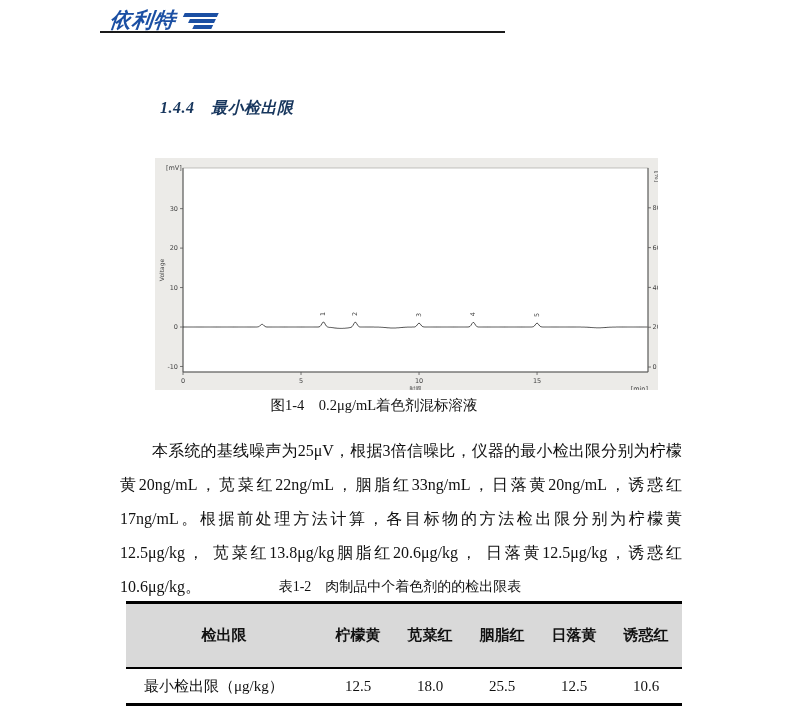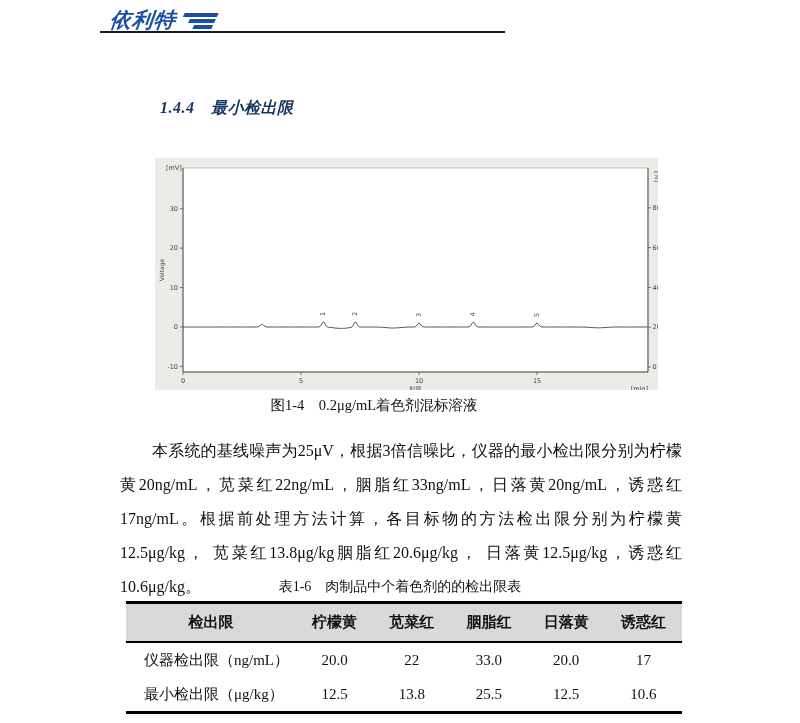--- a/index.html
+++ b/index.html
@@ -32,21 +32,21 @@
   
   .fig-caption{position:absolute;left:0;top:396px;width:748px;text-align:center;font-size:14.5px;color:#111;}
   .body-text{position:absolute;left:120px;top:434px;width:562px;margin:0;font-size:16px;
              line-height:34px;text-align:justify;text-indent:2em;color:#111;}
   .table-caption{position:absolute;left:0;top:578px;width:800px;text-align:center;font-size:14px;color:#111;}
 
   
   .data-table{position:absolute;left:126px;top:601px;width:556px;border-collapse:collapse;
               font-size:15px;border-top:3px solid #000;border-bottom:3px solid #000;}
   .data-table thead tr{background:#d9d9d9;border-bottom:2px solid #000;}
-  .data-table th{font-weight:bold;height:37px;text-align:center;padding:0;}
+  .data-table th{font-weight:bold;height:37px;text-align:center;padding:13px;}
   .data-table th:first-child{width:170px;}
   .data-table td{height:34px;text-align:center;padding:0;}
   .data-table td.row-label{text-align:left;padding-left:18px;}
 </style>
 </head>
 <body>
 
 <div class="page">
 
   <div class="logo">
@@ -107,46 +107,38 @@
         <text x="266.0406091370558" y="159.0715667311412" class="tick" transform="rotate(-90 266.0406091370558 159.0715667311412)" text-anchor="start">3</text>
         <text x="320.3299492385787" y="158.2823984526112" class="tick" transform="rotate(-90 320.3299492385787 158.2823984526112)" text-anchor="start">4</text>
         <text x="384.0609137055838" y="159.0715667311412" class="tick" transform="rotate(-90 384.0609137055838 159.0715667311412)" text-anchor="start">5</text>
       </svg>
   </div>
 
   <div class="fig-caption">图1-4　0.2μg/mL着色剂混标溶液</div>
 
   <p class="body-text">本系统的基线噪声为25μV，根据3倍信噪比，仪器的最小检出限分别为柠檬黄20ng/mL，苋菜红22ng/mL，胭脂红33ng/mL，日落黄20ng/mL，诱惑红17ng/mL。根据前处理方法计算，各目标物的方法检出限分别为柠檬黄12.5μg/kg， 苋菜红13.8μg/kg胭脂红20.6μg/kg， 日落黄12.5μg/kg，诱惑红10.6μg/kg。</p>
 
-  <div class="table-caption">表1-6　肉制品中个着色剂的的检出限表</div>
+  <div class="table-caption">表1-2　肉制品中个着色剂的的检出限表</div>
 
   <table class="data-table">
     <thead>
         <tr>
           <th>检出限</th>
           <th>柠檬黄</th>
           <th>苋菜红</th>
           <th>胭脂红</th>
           <th>日落黄</th>
           <th>诱惑红</th>
         </tr>
       </thead>
     <tbody>
         <tr>
-          <td class="row-label">仪器检出限（ng/mL）</td>
-          <td>20.0</td>
-          <td>22</td>
-          <td>33.0</td>
-          <td>20.0</td>
-          <td>17</td>
-        </tr>
-        <tr>
           <td class="row-label">最小检出限（μg/kg）</td>
           <td>12.5</td>
-          <td>13.8</td>
+          <td>18.0</td>
           <td>25.5</td>
           <td>12.5</td>
           <td>10.6</td>
         </tr>
       </tbody>
   </table>
 
 </div>
 
 </body></html>

